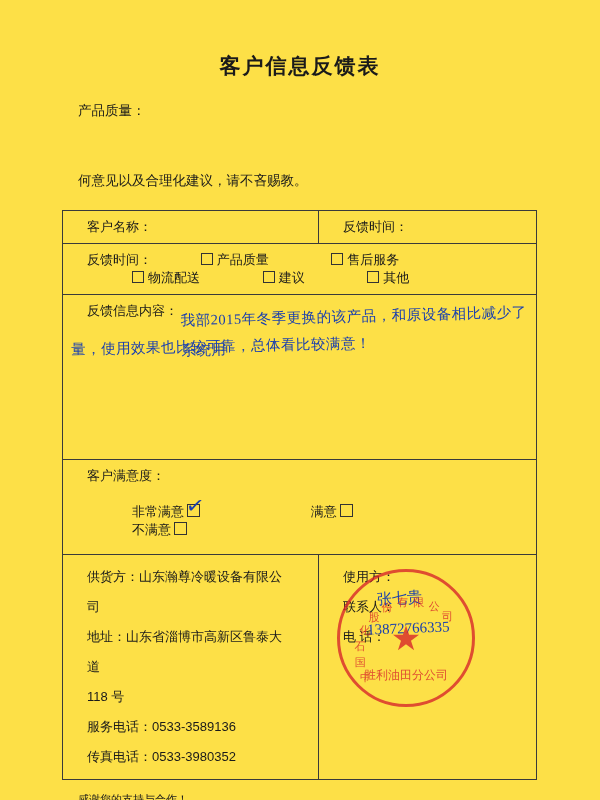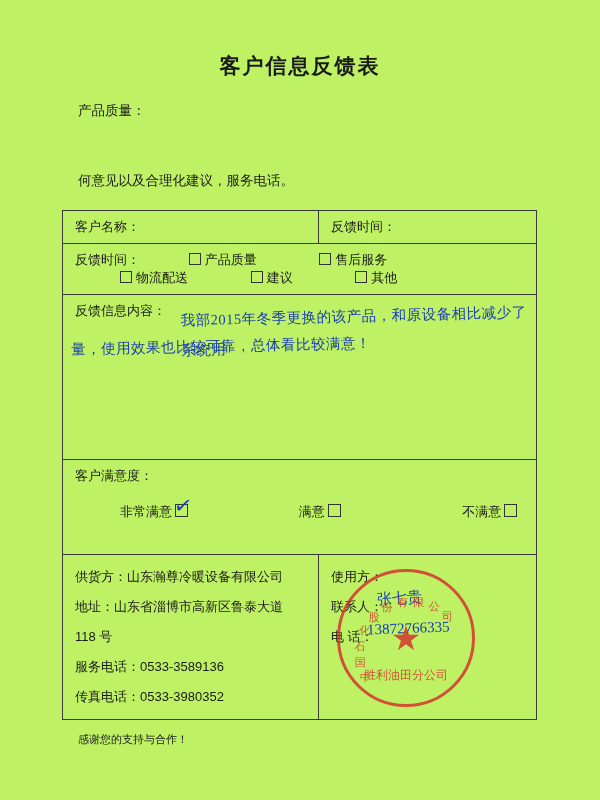--- a/index.html
+++ b/index.html
@@ -12,21 +12,21 @@
     background: #ffffff;
     font-family: "Liberation Sans", sans-serif;
     color: #111;
     overflow: hidden;
     position: relative;
   }
   .page {
     position: relative;
     width: 600px;
     height: 800px;
-    background: #bef264;
+    background: #fde047;
     box-sizing: border-box;
   }
   .title {
     text-align: center;
     font-size: 21px;
     font-weight: bold;
     letter-spacing: 2px;
     margin: 0;
     padding-top: 52px;
     color: #1a1a1a;
@@ -47,21 +47,21 @@
 
   table.form {
     border-collapse: collapse;
     margin: 14px 0 0 62px;
     width: 475px;
     table-layout: fixed;
     font-size: 13px;
   }
   table.form td {
     border: 1px solid #3a3a3a;
-    padding: 7px 12px;
+    padding: 7px 24px;
     vertical-align: top;
     color: #1a1a1a;
   }
   .cell-label { white-space: nowrap; }
   .row-h { height: 26px; }
   .checkbox {
     display: inline-block;
     width: 10px;
     height: 10px;
     border: 1px solid #333;
@@ -184,21 +184,21 @@
 <body>
 
 <div class="page">
 
   <h1 class="title">客户信息反馈表</h1>
 
   <div class="salutation">产品质量：</div>
 
   <div class="intro">
     <br>
-    <span>何意见以及合理化建议，服务电话。</span>
+    <span>何意见以及合理化建议，请不吝赐教。</span>
   </div>
 
   <table class="form">
     <colgroup>
       <col style="width:54%">
       <col style="width:46%">
     </colgroup>
     <tbody>
       <tr class="row-h">
         <td>

